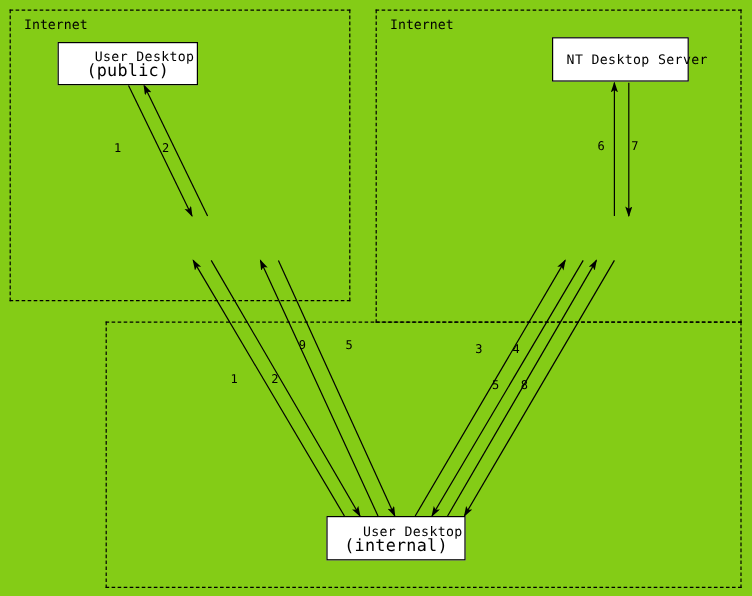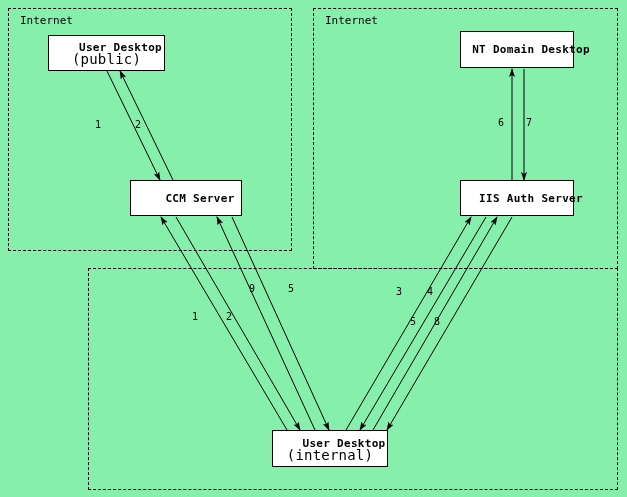--- a/index.html
+++ b/index.html
@@ -5,21 +5,21 @@
 <style>
   html, body {
     margin: 0;
     padding: 0;
     background: #ffffff;
   }
   #diagram-root {
     position: relative;
     width: 627px;
     height: 497px;
-    background: #86efac;
+    background: #84cc16;
     overflow: hidden;
     font-family: "DejaVu Sans Mono", "Liberation Mono", monospace;
     color: #000000;
   }
   #edge-layer {
     position: absolute;
     left: 0;
     top: 0;
     width: 627px;
     height: 497px;
@@ -46,21 +46,21 @@
     background: #ffffff;
     display: flex;
     flex-direction: column;
     align-items: center;
     justify-content: center;
     z-index: 3;
   }
   .node-title {
     font-size: 11px;
     line-height: 13px;
-    font-weight: bold;
+    font-weight: normal;
     letter-spacing: 0.3px;
     white-space: nowrap;
     color: #000000;
     margin-left: 28px;
   }
   .node-sub {
     font-size: 14px;
     line-height: 11px;
     letter-spacing: 0.2px;
     white-space: nowrap;
@@ -108,31 +108,25 @@
   <div class="zone" id="zone-1" style="left: 313px; top: 8px; width: 305px; height: 261px; border-style: dashed;"></div>
   <div class="zone-label" id="zone-label-1" style="left: 325px; top: 15px;">Internet</div>
 
   <div class="zone" id="zone-2" style="left: 88px; top: 268px; width: 530px; height: 222px; border-style: dashed;"></div>
 
   <div class="node" id="node-0" style="left: 48px; top: 35px; width: 117px; height: 36px;">
     <span class="node-title">User Desktop</span>
     <span class="node-sub">(public)</span>
   </div>
 
-  <div class="node" id="node-1" style="left: 130px; top: 180px; width: 112px; height: 36px;">
-    <span class="node-title">CCM Server</span>
+
+  <div class="node" id="node-2" style="left: 460px; top: 31px; width: 114px; height: 37px;">
+    <span class="node-title">NT Desktop Server</span>
   </div>
 
-  <div class="node" id="node-2" style="left: 460px; top: 31px; width: 114px; height: 37px;">
-    <span class="node-title">NT Domain Desktop</span>
-  </div>
-
-  <div class="node" id="node-3" style="left: 460px; top: 180px; width: 114px; height: 36px;">
-    <span class="node-title">IIS Auth Server</span>
-  </div>
 
   <div class="node" id="node-4" style="left: 272px; top: 430px; width: 116px; height: 37px;">
     <span class="node-title">User Desktop</span>
     <span class="node-sub">(internal)</span>
   </div>
 
   <div id="edge-label-host">
       <div class="edge-label" style="left: 95px; top: 119px;">1</div>
       <div class="edge-label" style="left: 135px; top: 119px;">2</div>
       <div class="edge-label" style="left: 192px; top: 311px;">1</div>

